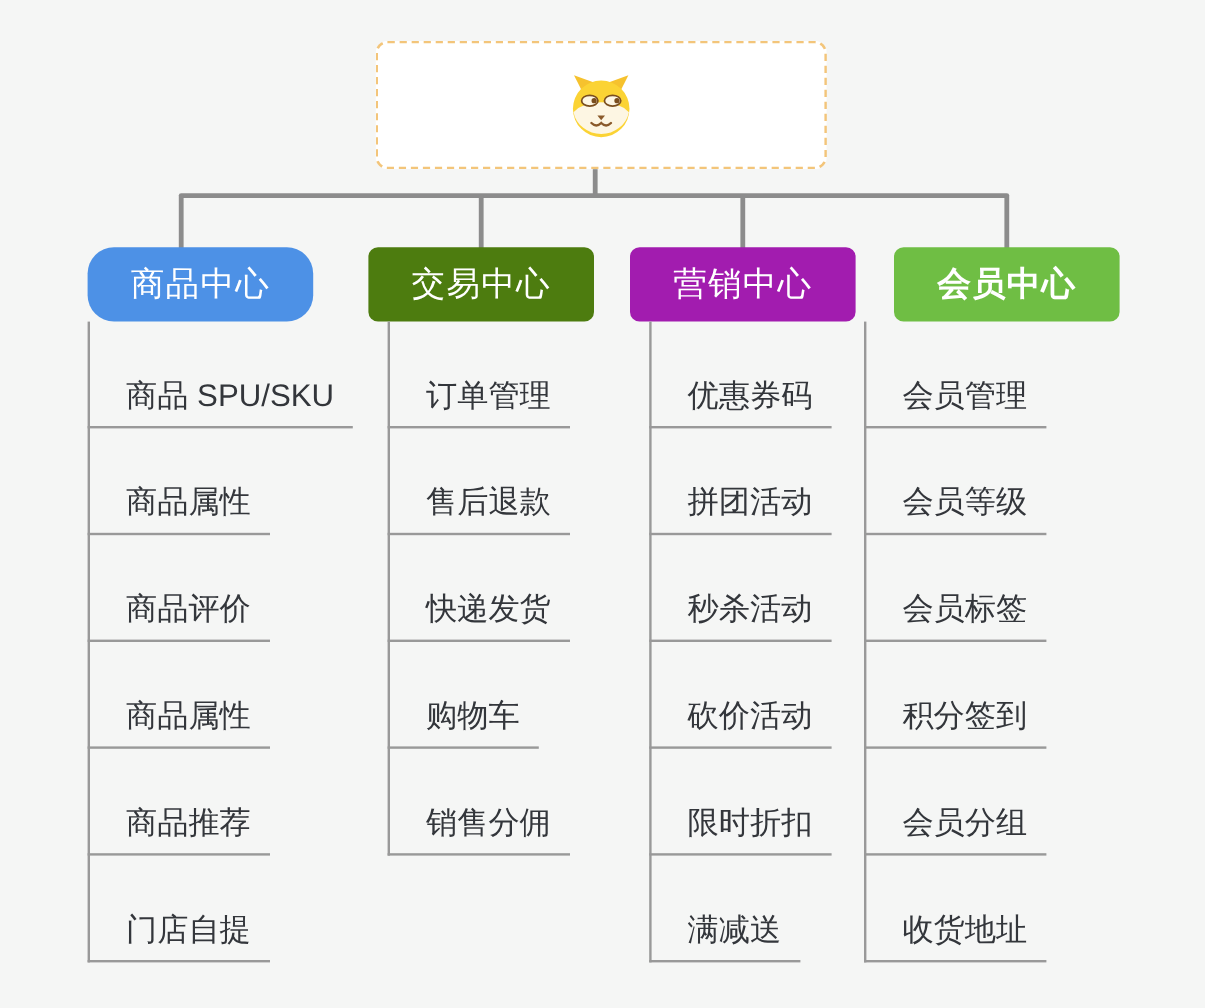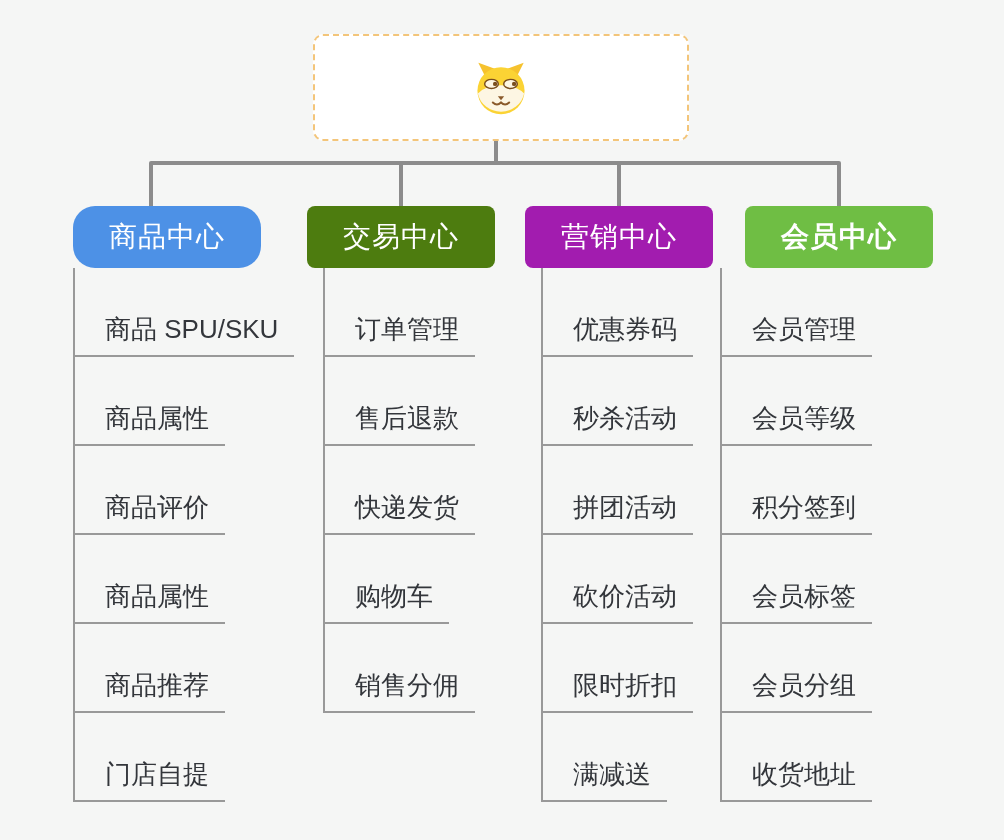--- a/index.html
+++ b/index.html
@@ -105,29 +105,29 @@
   <div class="branch-column c1">
     <div class="leaf">订单管理</div>
     <div class="leaf">售后退款</div>
     <div class="leaf">快递发货</div>
     <div class="leaf">购物车</div>
     <div class="leaf">销售分佣</div>
   </div>
 
   <div class="branch-column c2">
     <div class="leaf">优惠券码</div>
+    <div class="leaf">拼团活动</div>
     <div class="leaf">秒杀活动</div>
-    <div class="leaf">拼团活动</div>
     <div class="leaf">砍价活动</div>
     <div class="leaf">限时折扣</div>
     <div class="leaf">满减送</div>
   </div>
 
   <div class="branch-column c3">
     <div class="leaf">会员管理</div>
     <div class="leaf">会员等级</div>
+    <div class="leaf">会员标签</div>
     <div class="leaf">积分签到</div>
-    <div class="leaf">会员标签</div>
     <div class="leaf">会员分组</div>
     <div class="leaf">收货地址</div>
   </div>
 
 </div>
 
 </body></html>

